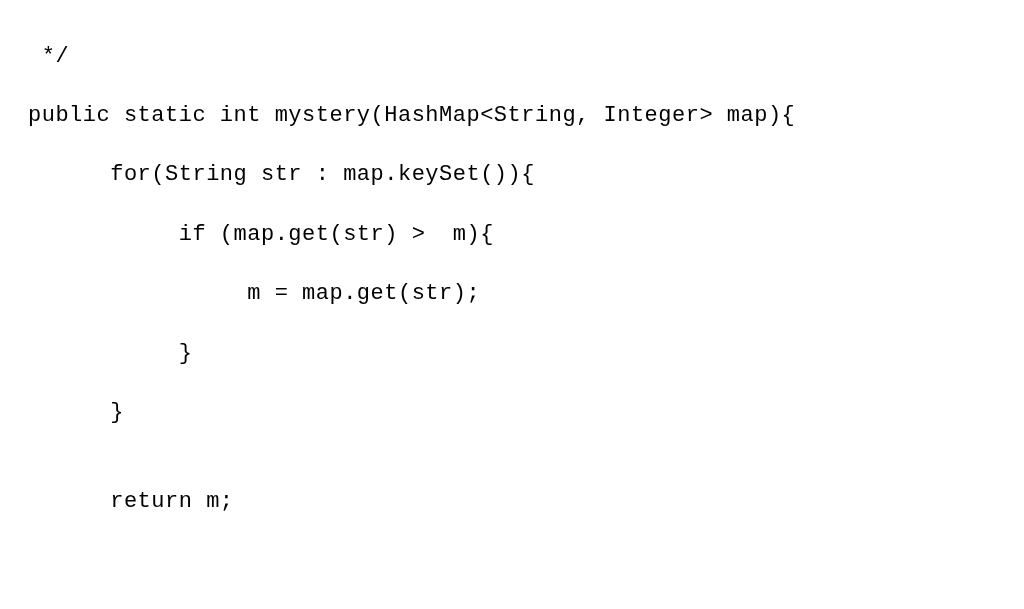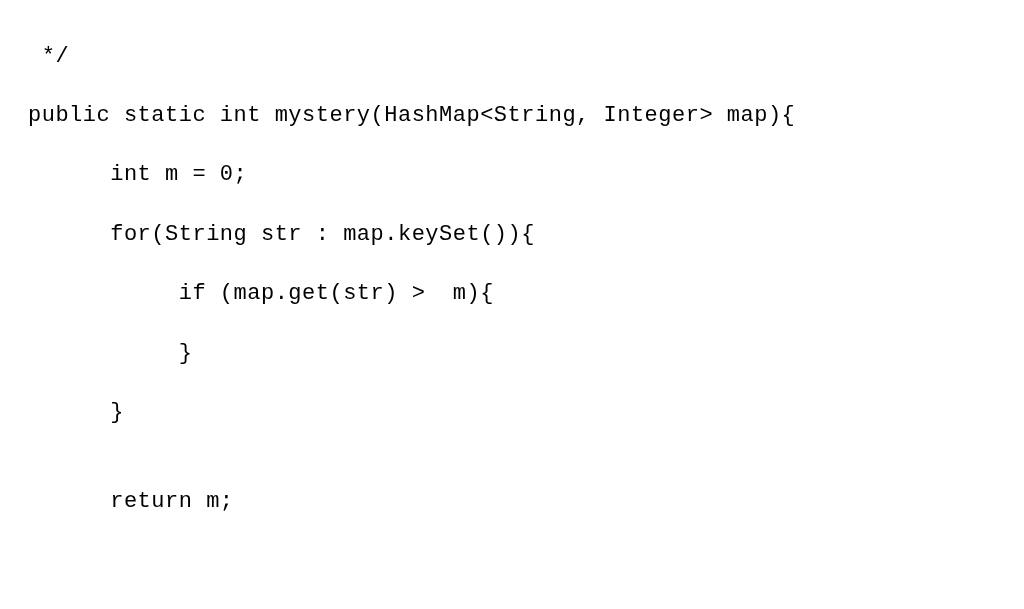--- a/index.html
+++ b/index.html
@@ -23,21 +23,21 @@
       white-space: pre;
       letter-spacing: 0.5px;
     }
   </style>
 </head>
 <body>
 
 <div class="code-section">
 <div> */</div>
 <div>public static int mystery(HashMap&lt;String, Integer&gt; map){</div>
-<div>      int m = 0;</div>
 <div>      for(String str : map.keySet()){</div>
 <div>           if (map.get(str) &gt;  m){</div>
+<div>                m = map.get(str);</div>
 <div>           }</div>
 <div>      }</div>
 <div></div>
 <div>      return m;</div>
 
 </div>
 
 </body></html>

